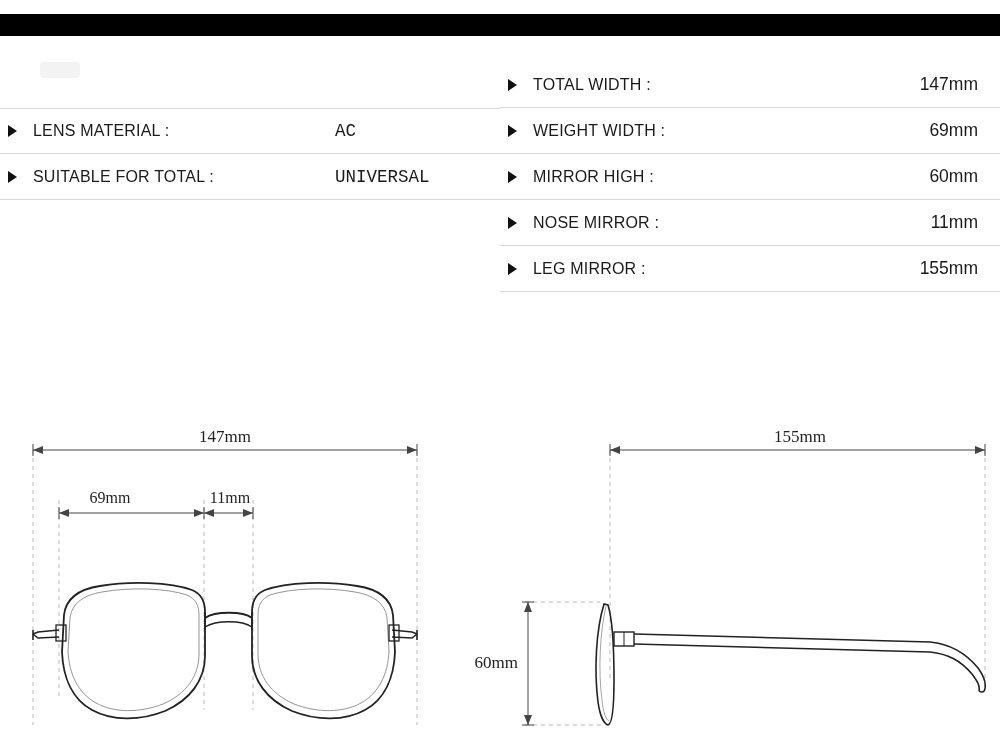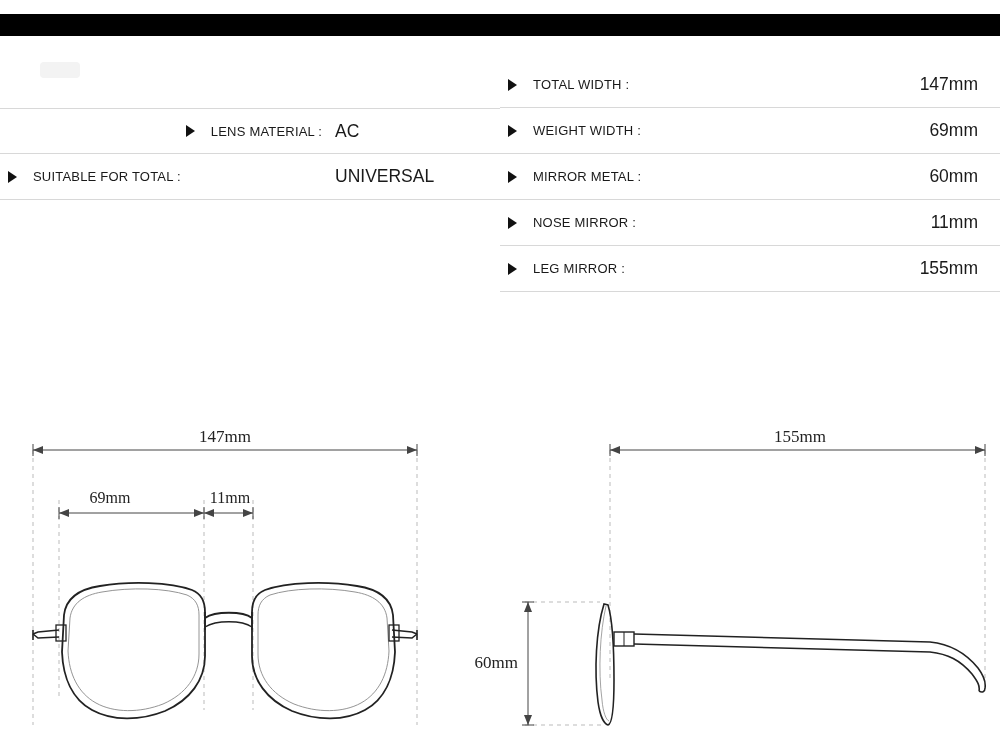--- a/index.html
+++ b/index.html
@@ -44,44 +44,44 @@
 
   .spec-row {
     position: relative;
     height: 46px;
     box-sizing: border-box;
     border-bottom: 1px solid #d8d8d8;
     display: flex;
     align-items: center;
   }
   .spec-row.no-rule { border-bottom: 1px solid transparent; }
-  .spec-row.top-rule { border-top: 1px solid #d8d8d8; justify-content: center; }
+  .spec-row.top-rule { border-top: 1px solid #d8d8d8; }
 
   .tri {
     width: 0;
     height: 0;
     border-top: 6px solid transparent;
     border-bottom: 6px solid transparent;
     border-left: 9px solid #111;
     margin-left: 8px;
     margin-right: 16px;
     flex: 0 0 auto;
   }
   .spec-label {
-    font-size: 13px;
+    font-size: 16px;
     letter-spacing: 0.2px;
     white-space: nowrap;
     flex: 0 0 auto;
   }
   .spec-value {
     font-size: 17.5px;
     white-space: nowrap;
     position: absolute;
   }
-  .spec-col.left  .spec-value { left: 335px; }
+  .spec-col.left  .spec-value { left: 335px; font-family: Liberation Mono, monospace; }
   .spec-col.right .spec-value { right: 22px; text-align: right; }
 
   
   .faint {
     position: absolute;
     left: 40px;
     top: 62px;
     width: 40px;
     height: 16px;
     background: #f3f3f3;
@@ -142,21 +142,21 @@
     </div>
 
     <div class="spec-row">
       <span class="tri"></span>
       <span class="spec-label">WEIGHT WIDTH :</span>
       <span class="spec-value">69mm</span>
     </div>
 
     <div class="spec-row">
       <span class="tri"></span>
-      <span class="spec-label">MIRROR METAL :</span>
+      <span class="spec-label">MIRROR HIGH :</span>
       <span class="spec-value">60mm</span>
     </div>
 
     <div class="spec-row">
       <span class="tri"></span>
       <span class="spec-label">NOSE MIRROR :</span>
       <span class="spec-value">11mm</span>
     </div>
 
     <div class="spec-row">

